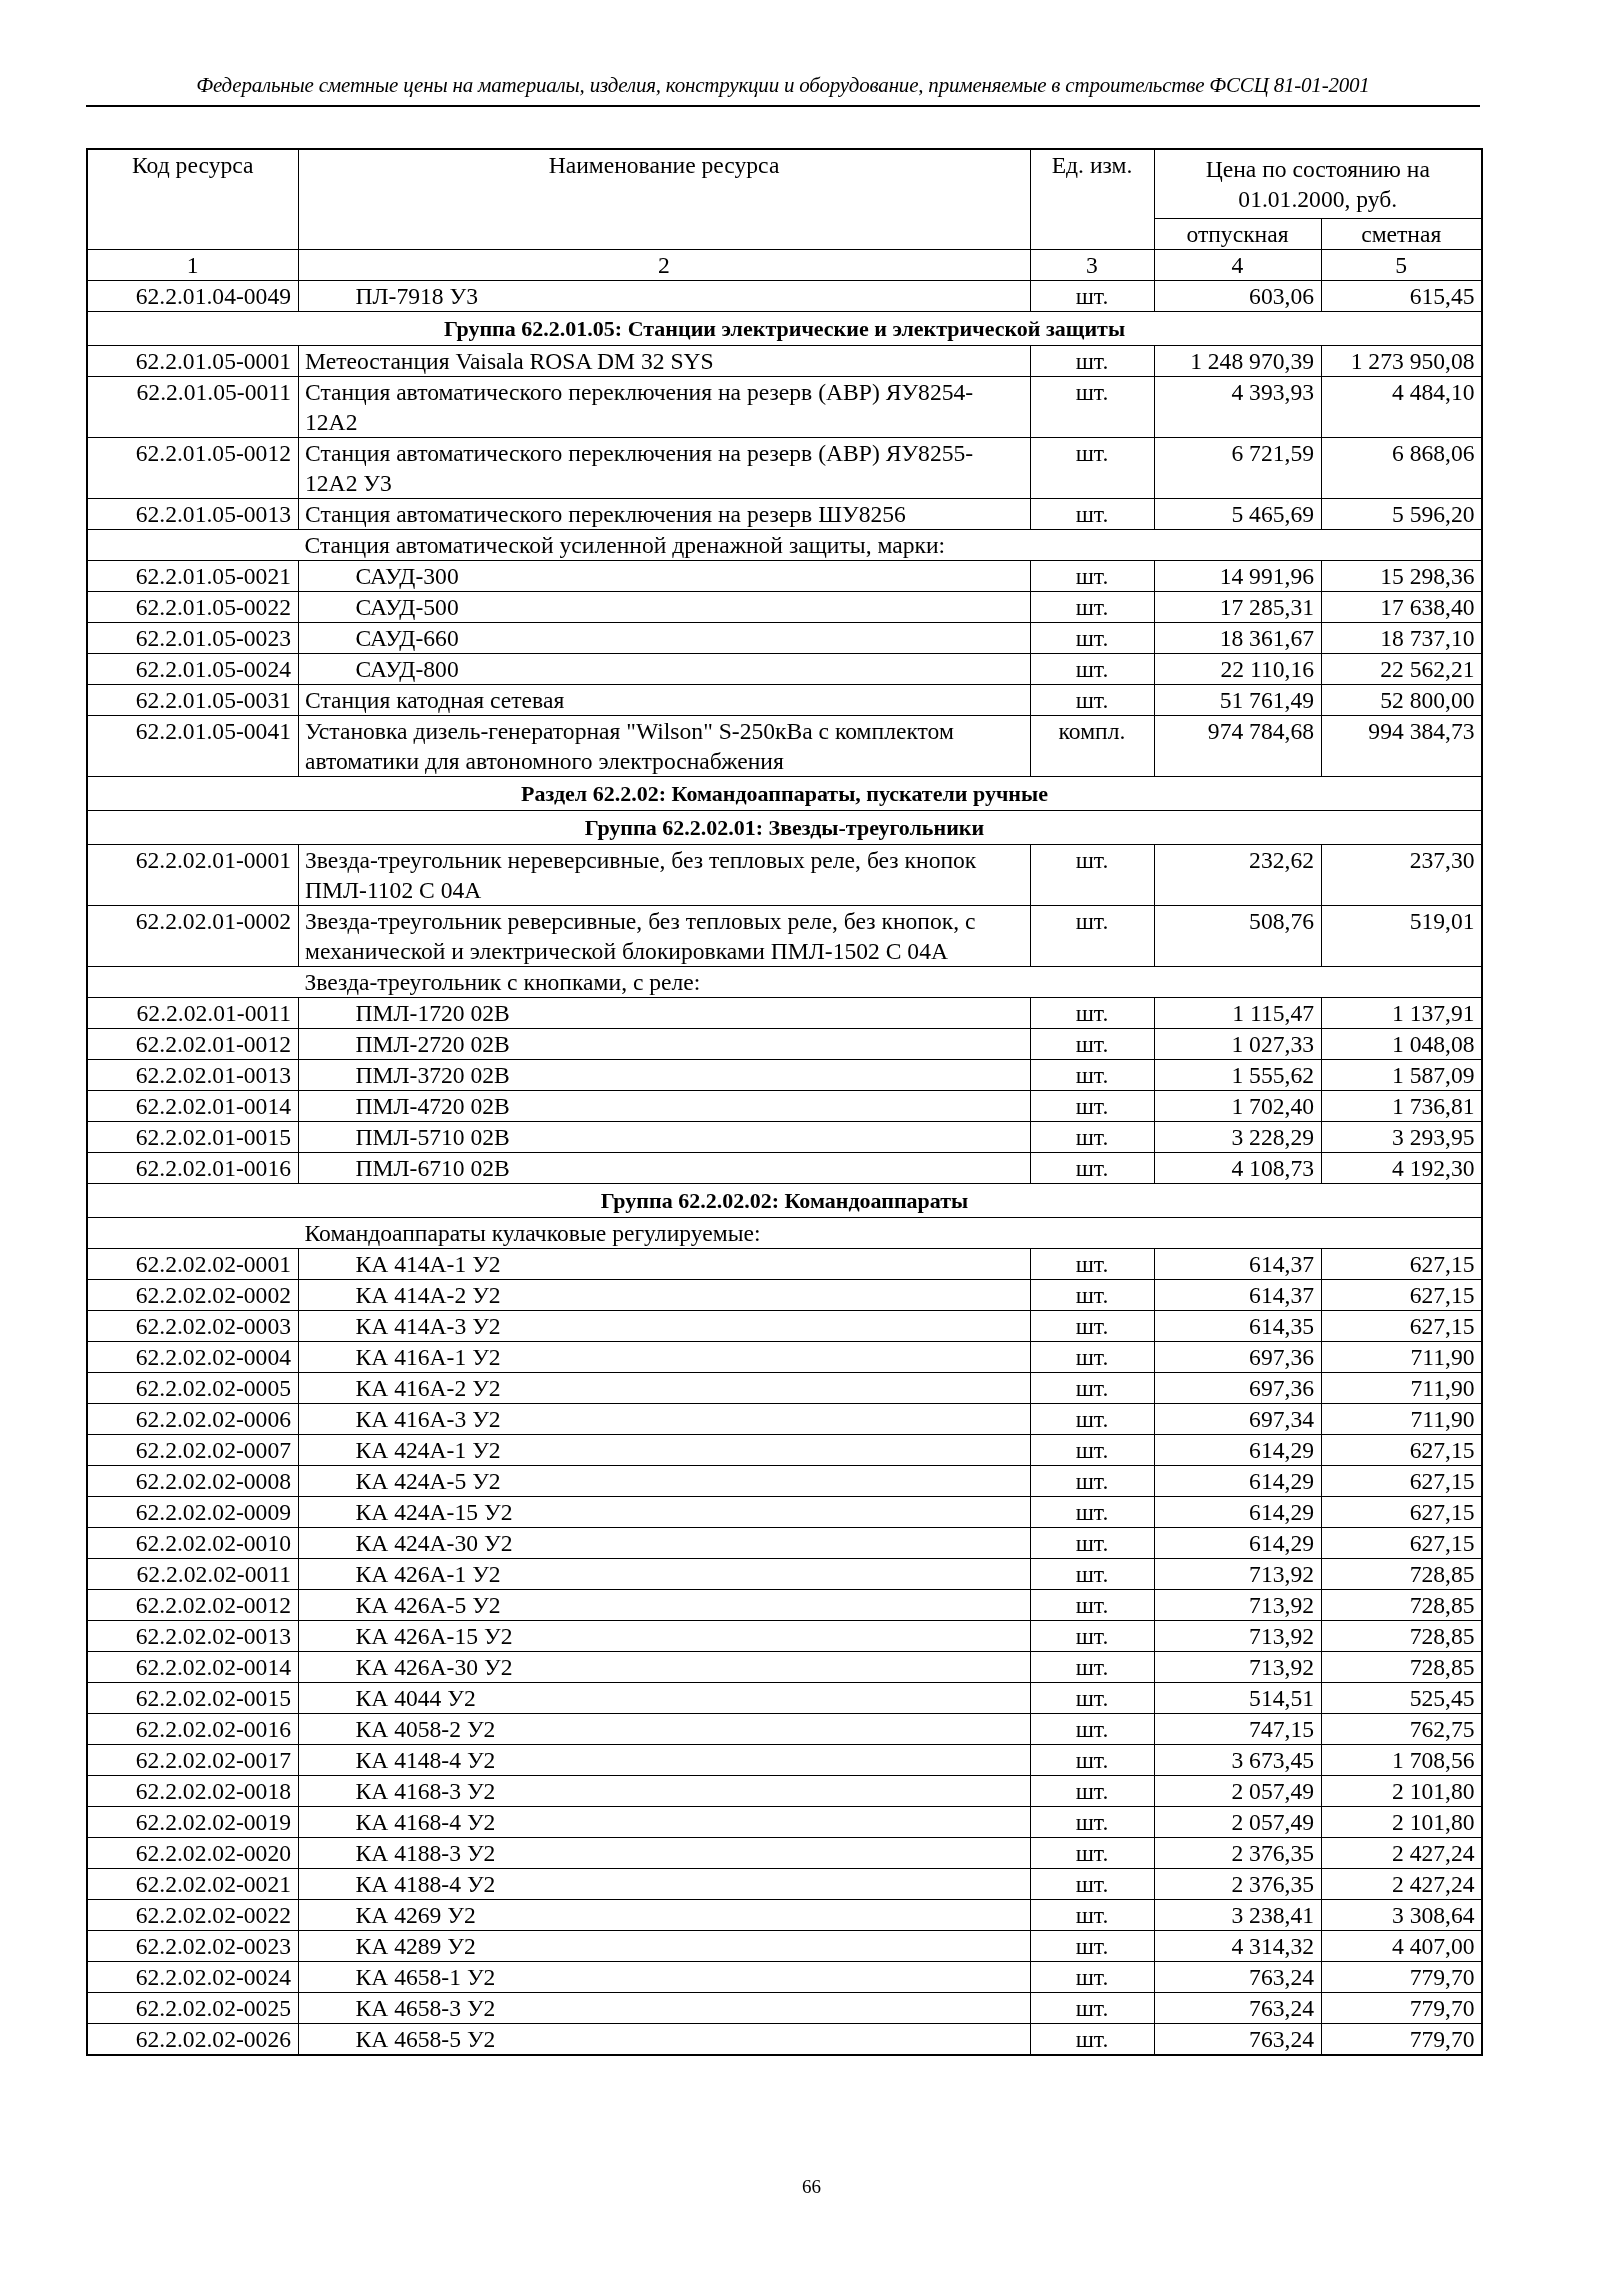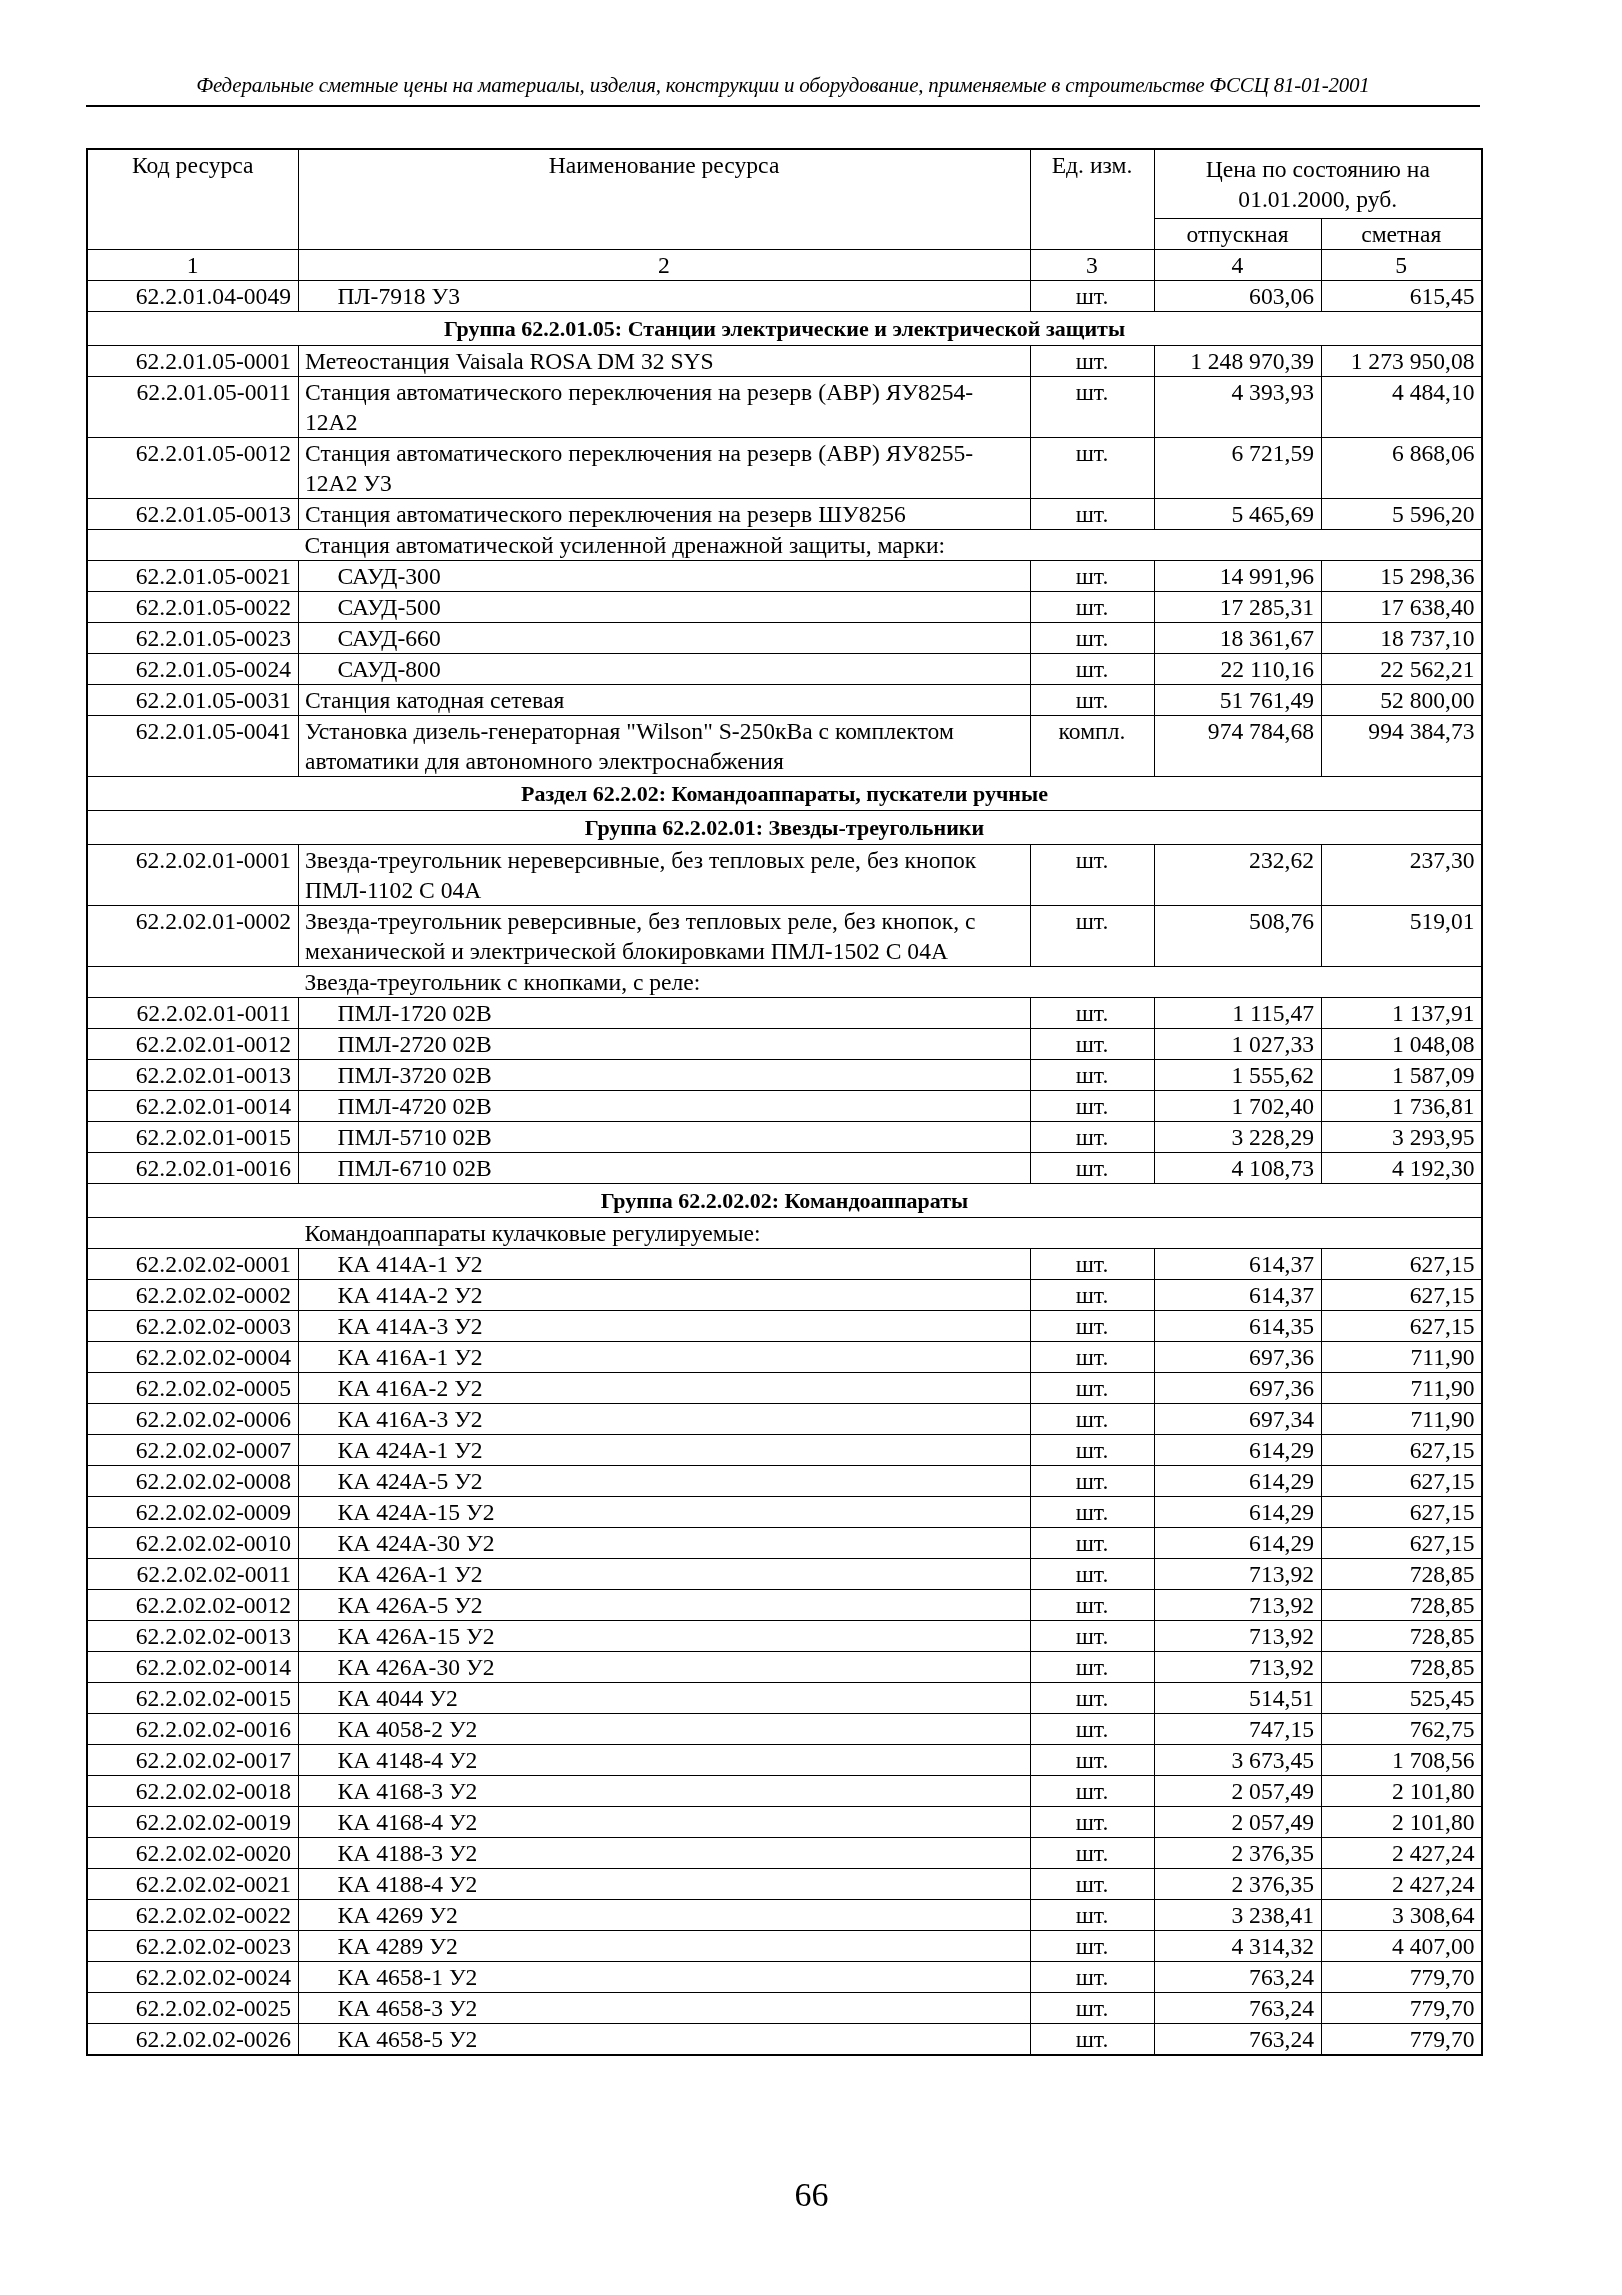--- a/index.html
+++ b/index.html
@@ -14,24 +14,24 @@
   table.price-table td, table.price-table th {
          border:1.3px solid #000; padding:0 6.5px; font-size:23.6px; font-weight:normal;
          line-height:30px; vertical-align:top; }
   table.price-table { border:2px solid #000; }
   .hdr th { font-size:18.3px; line-height:22px; text-align:center; vertical-align:middle; }
   .colnum td { text-align:center; font-size:18.3px; line-height:19.6px; padding:0; border-bottom:2px solid #000; }
   td.code { text-align:right; padding:0 2.6px; }
   td.unit { text-align:center; }
   td.num { text-align:right; padding-right:9.2px; }
   td.name { padding-left:6.5px; }
-  td.name.indent { padding-left:39px; }
+  td.name.indent { padding-left:57px; }
   tr.group td { text-align:center; font-weight:bold; font-size:22px; line-height:33px; }
   tr.subhead td.subtext { padding-left:6.5px; }
-  .page-number { position:absolute; left:0; width:1623px; top:2176px; text-align:center; font-size:34px; }
+  .page-number { position:absolute; left:0; width:1623px; top:2176px; text-align:center; font-size:19px; }
   col.c1 { width:211px; } col.c2 { width:732px; } col.c3 { width:124px; }
   col.c4 { width:167px; } col.c5 { width:161px; }
 </style>
 </head>
 <body>
 
 <div class="running-header">Федеральные сметные цены на материалы, изделия, конструкции и оборудование, применяемые в строительстве ФССЦ 81-01-2001</div>
 <div class="header-rule"></div>
 
 <table class="price-table">

